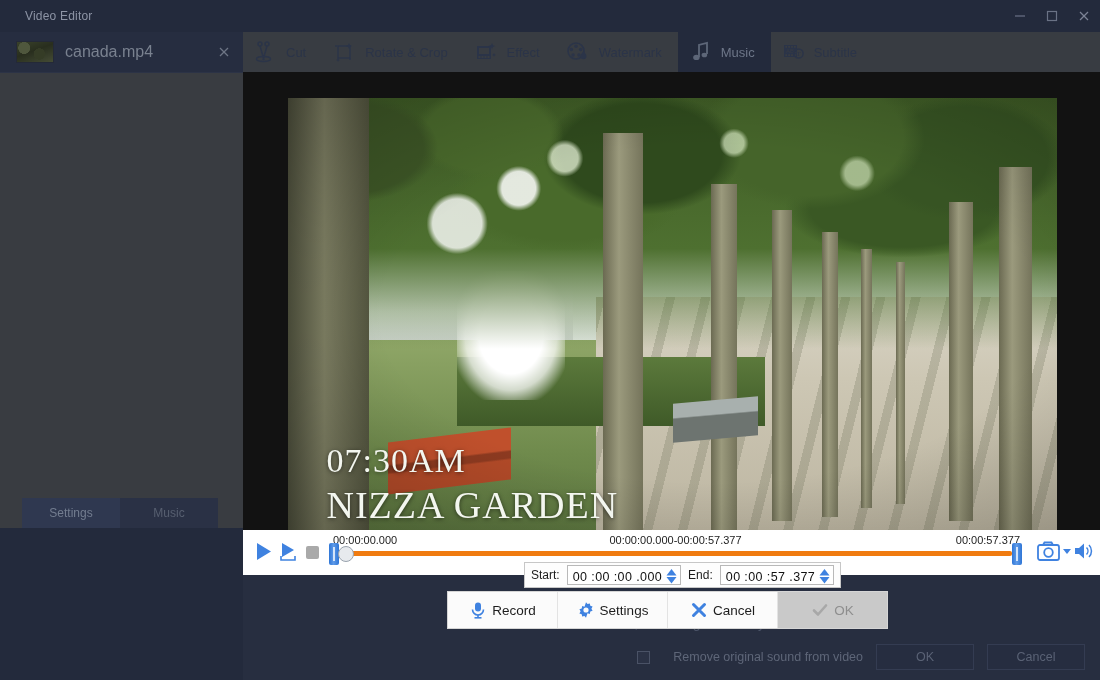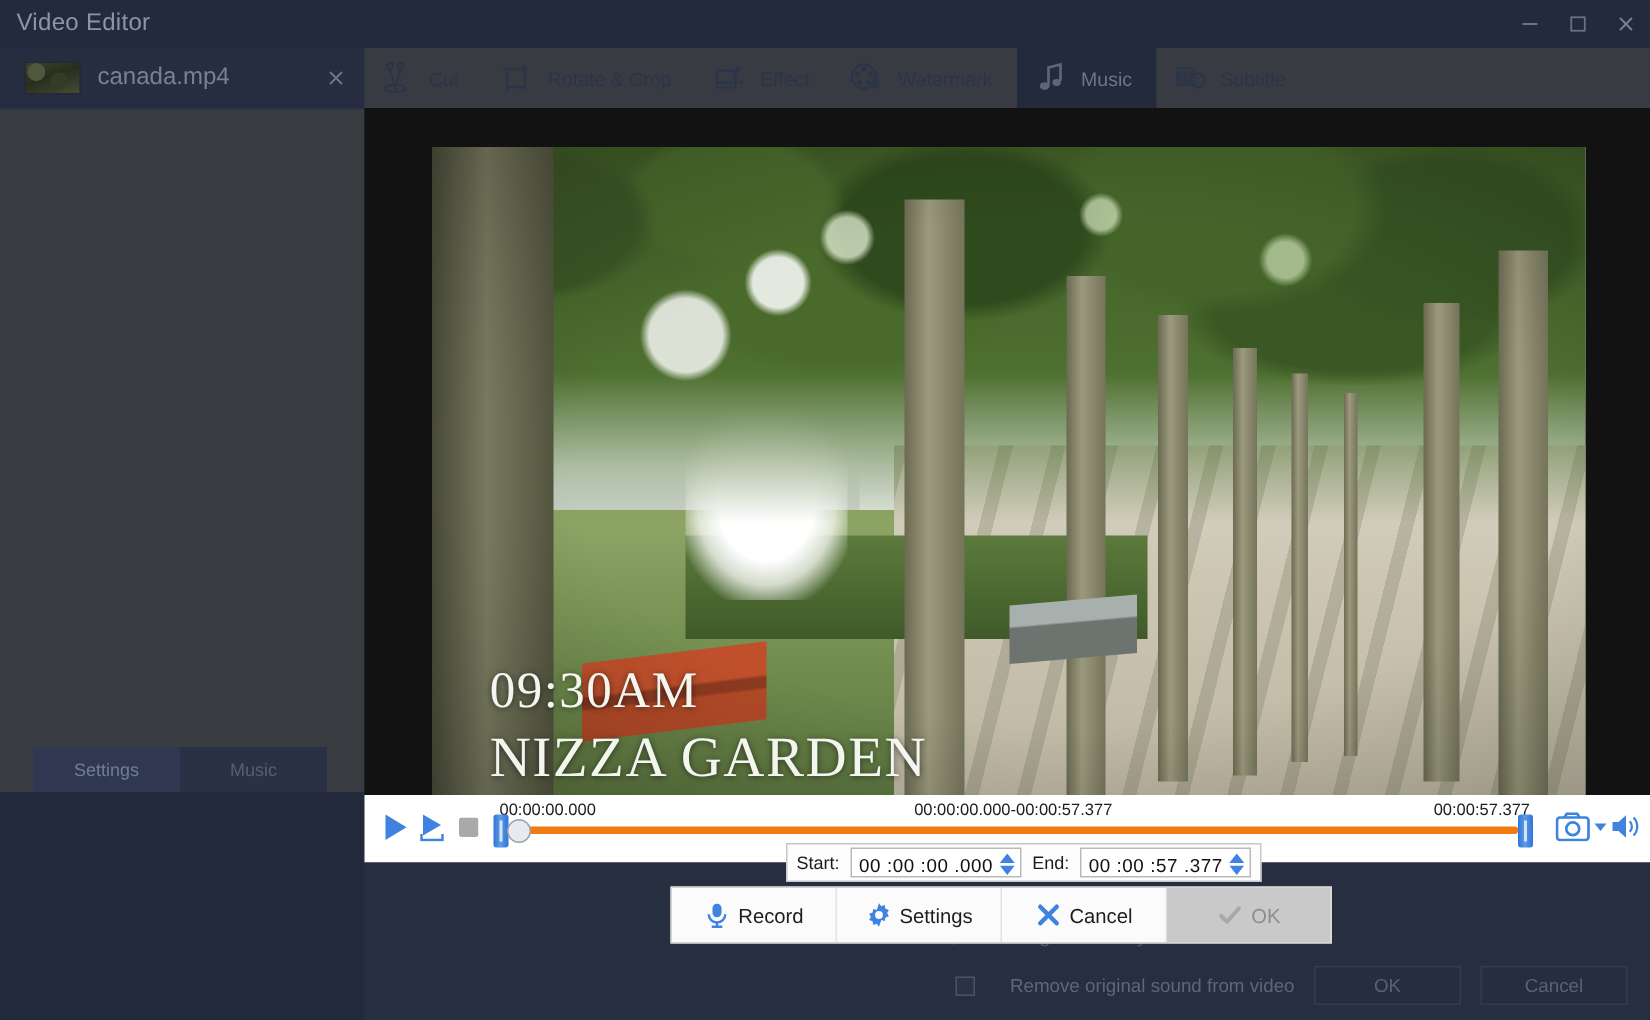--- a/index.html
+++ b/index.html
@@ -16,22 +16,22 @@
   }
 
   
   .titlebar {
     position: absolute; top: 0; left: 0;
     width: 1100px; height: 32px;
     background: #232a3c;
     display: flex; align-items: center;
   }
   .title-text {
-    margin-left: 11px;
-    font-size: 16px;
+    margin-left: 25px;
+    font-size: 12px;
     color: #8d94a5;
     letter-spacing: .2px;
   }
   .win-btns {
     position: absolute; right: 0; top: 0;
     height: 32px; display: flex;
   }
   .win-btn {
     width: 32px; height: 32px;
     display: flex; align-items: center; justify-content: center;
@@ -498,21 +498,21 @@
         <div class="trunk t4"></div>
         <div class="trunk t5"></div>
         <div class="trunk t6"></div>
         <div class="trunk t9"></div>
         <div class="trunk t7"></div>
         <div class="trunk t8"></div>
         <div class="bench2"></div>
         <div class="bench"></div>
         <div class="vignette"></div>
         <div class="vid-text">
-          <div class="vid-t1">09:30AM</div>
+          <div class="vid-t1">07:30AM</div>
           <div class="vid-t2">NIZZA GARDEN</div>
         </div>
       </div>
     </div>
 
     <div class="playerbar">
       <div class="pb-btn pb-play">
         <svg width="19" height="19" viewBox="0 0 19 19">
             <polygon points="3,1 17,9.5 3,18" fill="#3f82e0"></polygon>
           </svg>

